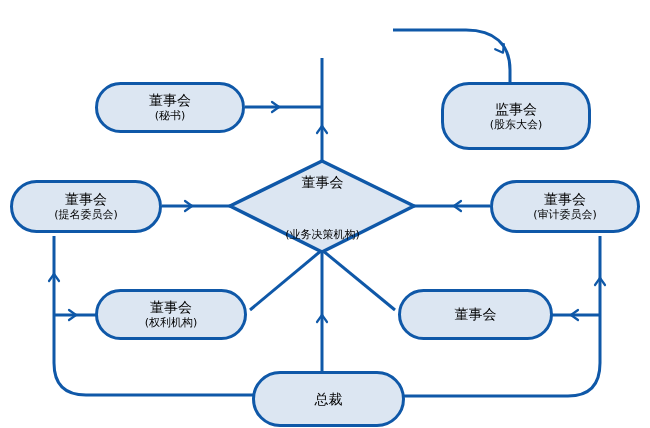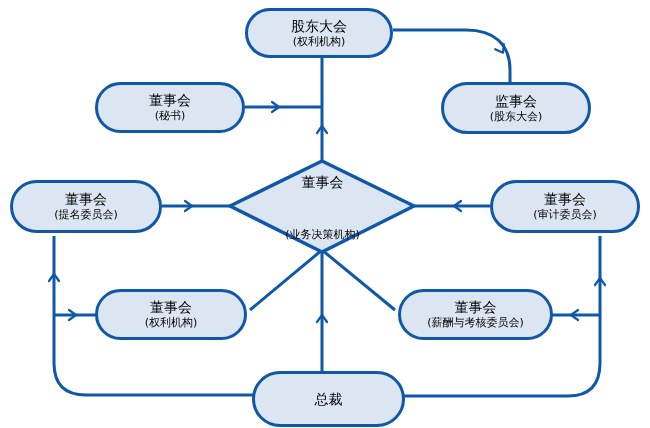--- a/index.html
+++ b/index.html
@@ -58,31 +58,27 @@
     <path class="chev" d="M -5 -5 L 2 0 L -5 5" transform="translate(322,317) rotate(-90)"></path>
     <path class="chev" d="M -5 -5 L 2 0 L -5 5" transform="translate(54,276) rotate(-90)"></path>
     <path class="chev" d="M -5 -5 L 2 0 L -5 5" transform="translate(74,315)"></path>
     <path class="chev" d="M -5 -5 L 2 0 L -5 5" transform="translate(600,280) rotate(-90)"></path>
     <path class="chev" d="M -5 -5 L 2 0 L -5 5" transform="translate(573,315) rotate(180)"></path>
     <path class="chev" d="M -5 -5 L 2 0 L -5 5" transform="translate(502,51) rotate(60)"></path>
 
     <polygon class="diamond" points="322,161 414,206 322,252 230,206"></polygon>
   </svg>
 
-  <div class="node" style="left:245px;top:8px;width:148px;height:50px;">
-    <div class="t">股东大会</div>
-    <div class="s">(权利机构)</div>
-  </div>
 
   <div class="node" style="left:95px;top:82px;width:150px;height:51px;">
     <div class="t">董事会</div>
     <div class="s">(秘书)</div>
   </div>
 
-  <div class="node" style="left:441px;top:82px;width:150px;height:52px;">
+  <div class="node" style="left:441px;top:82px;width:150px;height:68px;">
     <div class="t">监事会</div>
     <div class="s">(股东大会)</div>
   </div>
 
   <div class="node" style="left:10px;top:180px;width:152px;height:53px;">
     <div class="t">董事会</div>
     <div class="s">(提名委员会)</div>
   </div>
 
   <div class="node" style="left:490px;top:180px;width:150px;height:53px;">
@@ -95,20 +91,19 @@
     <div class="s">(业务决策机构)</div>
   </div>
 
   <div class="node" style="left:95px;top:289px;width:152px;height:51px;">
     <div class="t">董事会</div>
     <div class="s">(权利机构)</div>
   </div>
 
   <div class="node" style="left:398px;top:289px;width:155px;height:51px;">
     <div class="t">董事会</div>
-    <div class="s">(薪酬与考核委员会)</div>
   </div>
 
   <div class="node" style="left:252px;top:371px;width:153px;height:56px;">
     <div class="t">总裁</div>
   </div>
 
 </div>
 
 </body></html>

